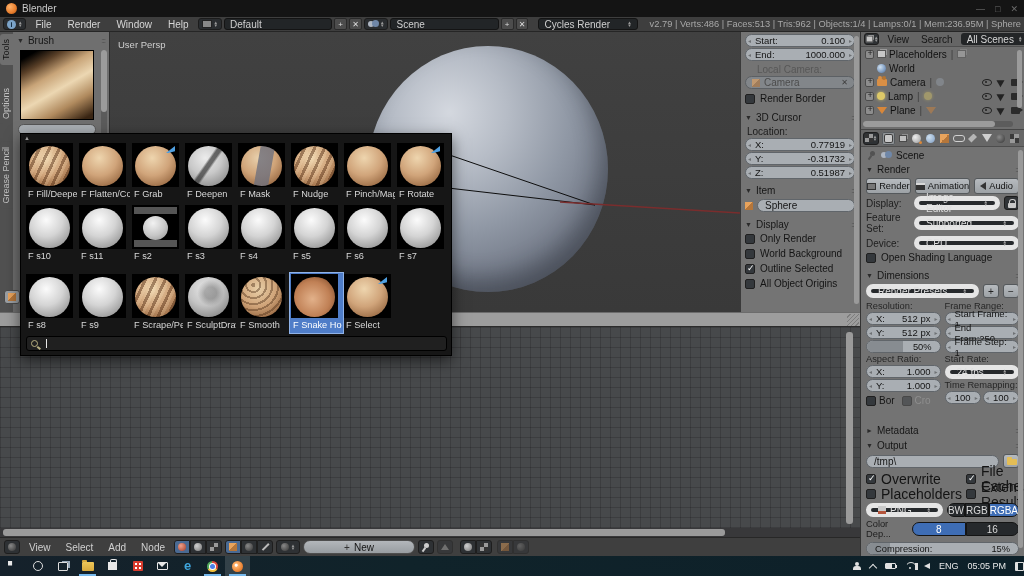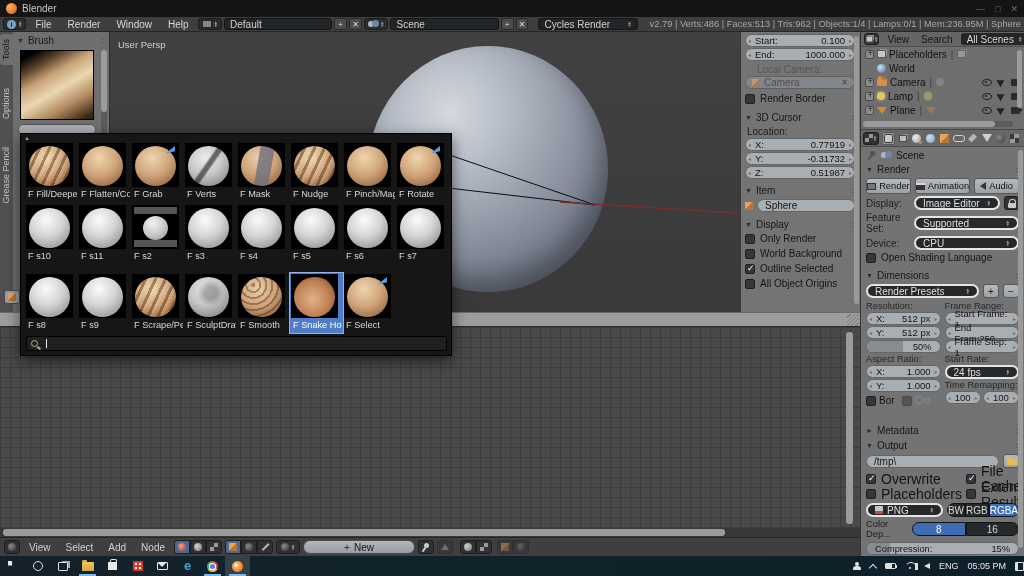--- a/index.html
+++ b/index.html
@@ -122,21 +122,21 @@
 .ti-layers::before{width:8px;height:7px;background:#bfbfbf;box-shadow:2px -2px 0 -1px #8f8f8f,inset 0 0 0 1px #4a4a4a}
 .ti-scene::before{border-radius:50%;background:radial-gradient(circle at 35% 35%,#eee,#999);box-shadow:4px 4px 0 -3px #d8873a}
 .ti-world::before{border-radius:50%;background:radial-gradient(circle at 35% 35%,#cfe0ef,#7e9cc2)}
 .ti-obj::before{background:linear-gradient(135deg,#e8a35c 50%,#b5763a 50%)}
 .ti-link::before{width:10px;height:5px;border:1.5px solid #d0d0d0;border-radius:3px;background:none}
 .ti-mod::before{background:#b5b5b5;clip-path:polygon(0 62%,62% 0,100% 38%,38% 100%)}
 .ti-data::before{width:0;height:0;background:none;border-left:5px solid transparent;border-right:5px solid transparent;border-top:8px solid #cfcfcf}
 .ti-mat::before{border-radius:50%;background:radial-gradient(circle at 35% 35%,#8a8a8a,#333)}
 .ti-tex::before{background:conic-gradient(#999 0 25%,#3a3a3a 25% 50%,#999 50% 75%,#3a3a3a 75%)}
 #crumb{height:16px;display:flex;align-items:center;gap:5px;color:#121212;padding:0 2px}
-.dd{height:14px;background:#26292c;border:2px solid #e5e5e5;border-radius:7px;display:flex;align-items:center;gap:4px;padding:0 7px;color:#dedede}
+.dd{height:14px;background:#26292c;border:5px solid #e5e5e5;border-radius:7px;display:flex;align-items:center;gap:4px;padding:0 7px;color:#dedede}
 .dd .updown{margin-left:auto}
 .p-row{display:flex;align-items:center;gap:4px;margin-top:2px}
 .p-lbl{color:#1d1d1d;flex:0 0 44px}
 .lightbtn{flex:1;height:16px;background:linear-gradient(#b6babe,#9da2a6);border:1px solid #55595c;border-radius:3px;display:flex;align-items:center;justify-content:center;gap:3px;color:#121212;font-size:9.3px}
 .bi-render{width:9px;height:7px;background:#777;box-shadow:inset 0 0 0 1px #333}
 .bi-anim{width:9px;height:7px;background:linear-gradient(#d8d8d8 2px,#333 2px)}
 .bi-audio{width:0;height:0;border-top:4px solid transparent;border-bottom:4px solid transparent;border-right:6px solid #333}
 .lockbtn{width:15px;height:14px;background:#303336;border:1px solid #1c1c1c;border-radius:3px;position:relative}
 .lockbtn::before{content:'';position:absolute;left:4px;top:2px;width:5px;height:4px;border:1.5px solid #c9c9c9;border-bottom:none;border-radius:3px 3px 0 0}
 .lockbtn::after{content:'';position:absolute;left:3px;top:6px;width:8px;height:5px;background:#c9c9c9;border-radius:1px}
@@ -747,21 +747,21 @@
         </div>
       <div class="bp-cell v-skin-peak acc">
           <div class="bp-thumb">
             <div class="blob"></div>
             <span class="blue-acc"></span>
           </div>
           <div class="bp-label">F Grab</div>
         </div>
       <div class="bp-cell v-gray-ridge">
           <div class="bp-thumb"><div class="blob"></div><span class="blue-acc"></span></div>
-          <div class="bp-label">F Verts</div>
+          <div class="bp-label">F Deepen</div>
         </div>
       <div class="bp-cell v-skin-mask">
           <div class="bp-thumb"><div class="blob"></div><span class="blue-acc"></span></div>
           <div class="bp-label">F Mask</div>
         </div>
       <div class="bp-cell v-skin-ridge">
           <div class="bp-thumb"><div class="blob"></div><span class="blue-acc"></span></div>
           <div class="bp-label">F Nudge</div>
         </div>
       <div class="bp-cell v-skin">

